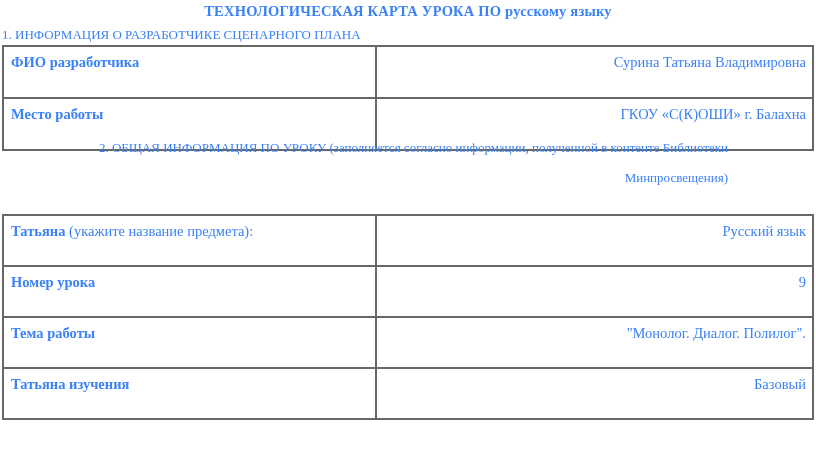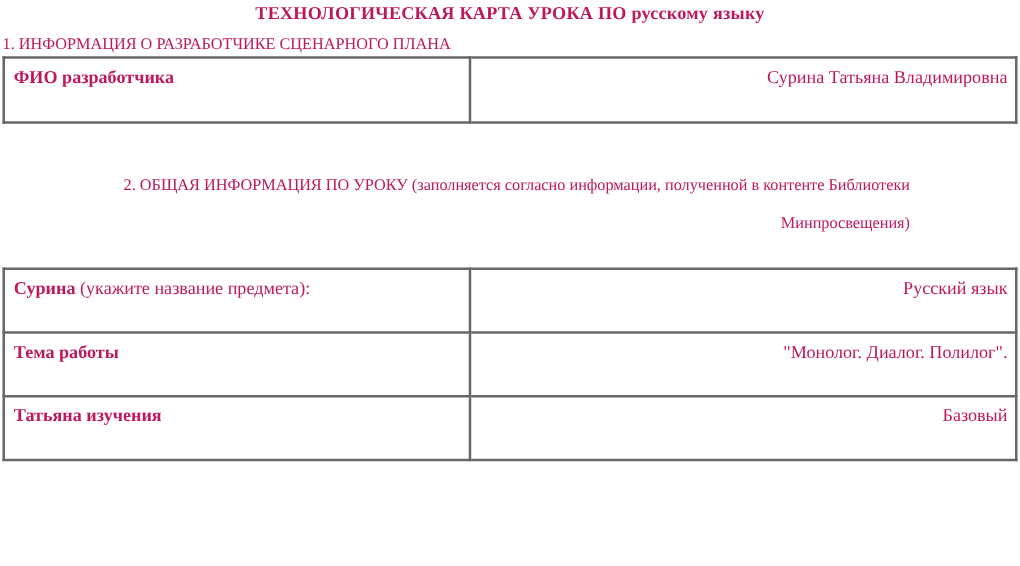--- a/index.html
+++ b/index.html
@@ -6,21 +6,21 @@
     margin: 0;
     padding: 0;
     background: #ffffff;
   }
   .page {
     position: relative;
     width: 816px;
     height: 453px;
     background: #ffffff;
     font-family: "Liberation Serif", "DejaVu Serif", serif;
-    color: #be185d;
+    color: #3b82f6;
     overflow: hidden;
     text-decoration: underline;
   }
   .doc-title {
     position: absolute;
     top: 3px;
     left: 0;
     width: 816px;
     text-align: center;
     font-size: 14.5px;
@@ -74,36 +74,48 @@
         <col class="label-col">
         <col class="value-col">
       </colgroup>
     <tbody>
       <tr>
         <td class="label-cell">
           <span class="lbl-bold">ФИО разработчика</span><span class="lbl-rest"></span>
         </td>
         <td class="value-cell">Сурина Татьяна Владимировна</td>
       </tr>
+      <tr>
+        <td class="label-cell">
+          <span class="lbl-bold">Место работы</span><span class="lbl-rest"></span>
+        </td>
+        <td class="value-cell">ГКОУ «С(К)ОШИ» г. Балахна</td>
+      </tr>
     </tbody>
   </table>
 
   <div class="section-heading heading-2">2. ОБЩАЯ ИНФОРМАЦИЯ ПО УРОКУ (заполняется согласно информации, полученной в контенте Библиотеки Минпросвещения)</div>
 
   <table class="doc-table table-2">
     <colgroup>
         <col class="label-col">
         <col class="value-col">
       </colgroup>
     <tbody>
       <tr>
         <td class="label-cell">
-          <span class="lbl-bold">Сурина</span><span class="lbl-rest"> (укажите название предмета):</span>
+          <span class="lbl-bold">Татьяна</span><span class="lbl-rest"> (укажите название предмета):</span>
         </td>
         <td class="value-cell">Русский язык</td>
+      </tr>
+      <tr>
+        <td class="label-cell">
+          <span class="lbl-bold">Номер урока</span><span class="lbl-rest"></span>
+        </td>
+        <td class="value-cell">9</td>
       </tr>
       <tr>
         <td class="label-cell">
           <span class="lbl-bold">Тема работы</span><span class="lbl-rest"></span>
         </td>
         <td class="value-cell">"Монолог. Диалог. Полилог".</td>
       </tr>
       <tr>
         <td class="label-cell">
           <span class="lbl-bold">Татьяна изучения</span><span class="lbl-rest"></span>

